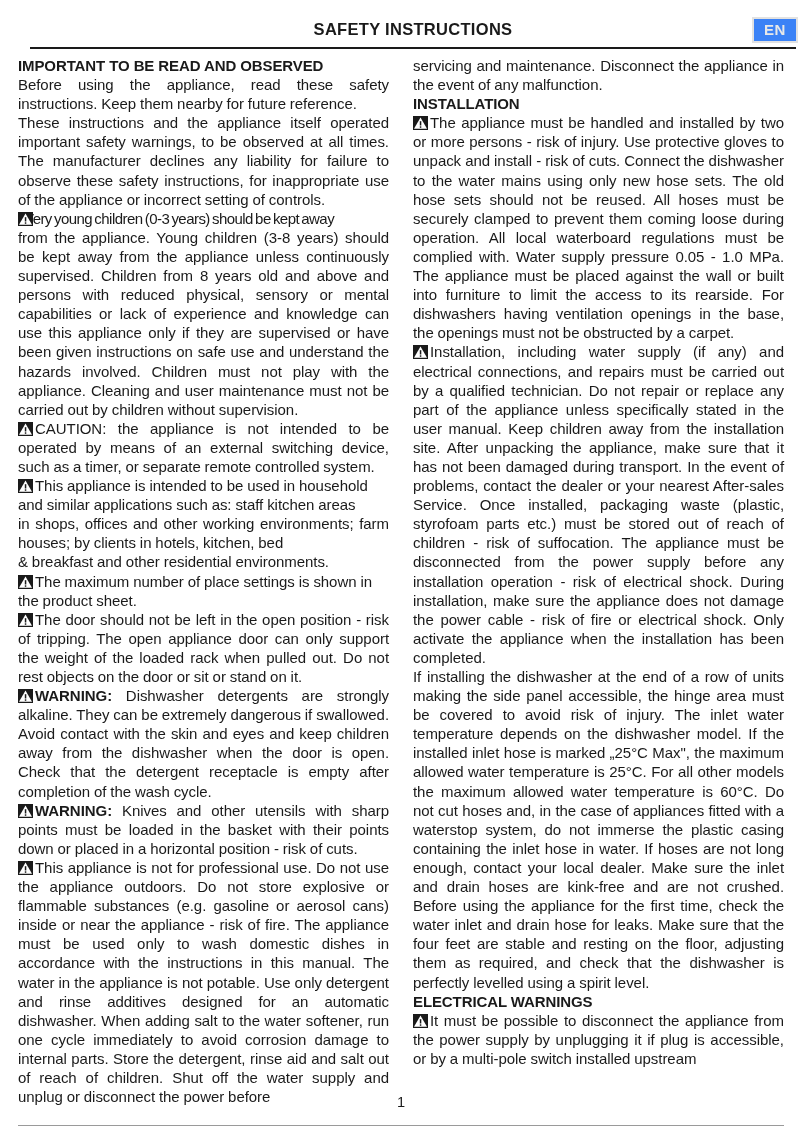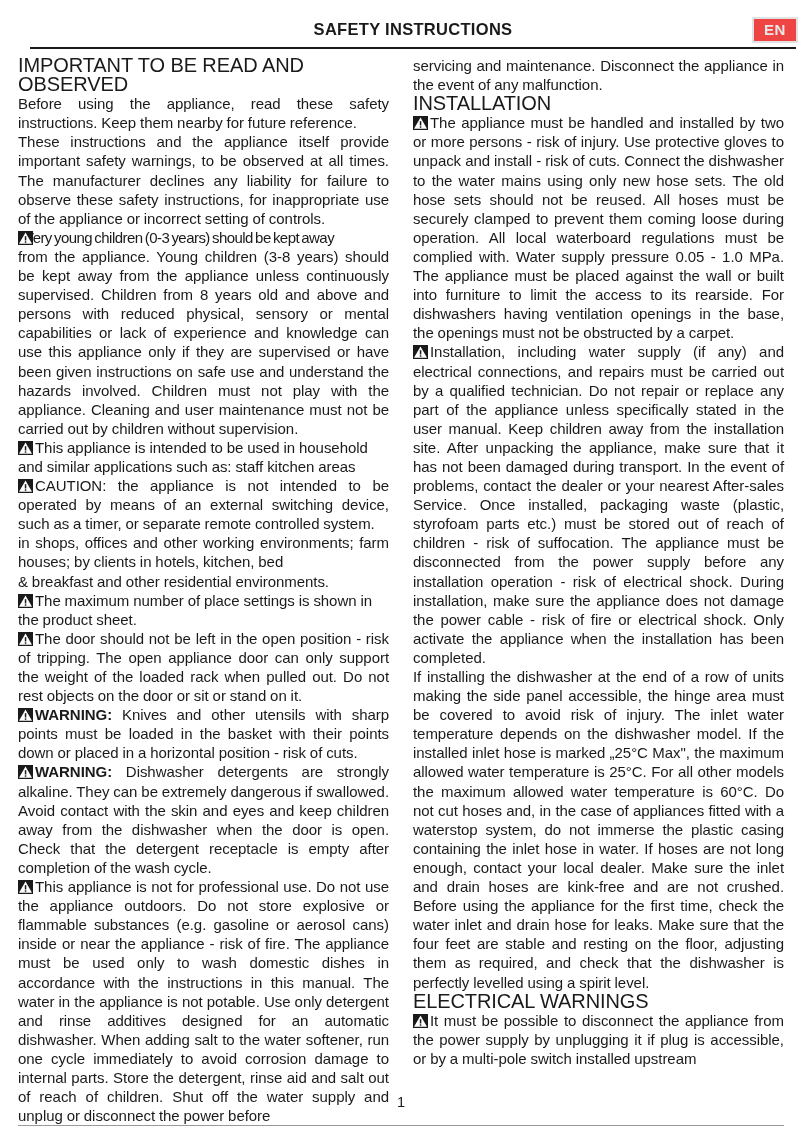--- a/index.html
+++ b/index.html
@@ -34,21 +34,21 @@
     font-weight: bold;
     letter-spacing: 0.3px;
     line-height: 18px;
   }
   .lang-badge {
     position: absolute;
     right: 16px;
     top: 17px;
     width: 46px;
     height: 26px;
-    background: #ef4444;
+    background: #3b82f6;
     border: 2px solid #e2e2e2;
     box-sizing: border-box;
     color: #e8e8e8;
     font-size: 15px;
     font-weight: bold;
     line-height: 22px;
     text-align: center;
     letter-spacing: 0.5px;
   }
   .header-rule {
@@ -70,22 +70,22 @@
     display: flex;
     gap: 24px;
   }
   .col {
     width: 371px;
     flex: 0 0 371px;
   }
 
   
   .sec-head {
-    font-size: 20px;
-    font-weight: normal;
+    font-size: 15px;
+    font-weight: bold;
     line-height: 19.1px;
     margin: 0 0 0 0;
     letter-spacing: -0.1px;
   }
   .sec-head.spaced {
   }
   p.body {
     font-size: 15px;
     line-height: 19.1px;
     margin: 0;
@@ -153,46 +153,46 @@
 </div>
 
 <div class="columns">
 
   <div class="col">
 
     <div class="sec-head">IMPORTANT TO BE READ AND OBSERVED</div>
 
     <p class="body">Before using the appliance, read these safety instructions. Keep them nearby for future reference.</p>
 
-    <p class="body">These instructions and the appliance itself provide important safety warnings, to be observed at all times. The manufacturer declines any liability for failure to observe these safety instructions, for inappropriate use of the appliance or incorrect setting of controls.</p>
+    <p class="body">These instructions and the appliance itself operated important safety warnings, to be observed at all times. The manufacturer declines any liability for failure to observe these safety instructions, for inappropriate use of the appliance or incorrect setting of controls.</p>
 
     <p class="body tight left"><span class="warn overlap"><svg viewBox="0 0 15 14">
             <rect x="0" y="0" width="15" height="14" fill="#1a1a1a"></rect>
             <polygon points="7.5,1.6 14,12.8 1,12.8" fill="#ffffff"></polygon>
             <rect x="6.8" y="5.2" width="1.5" height="4.3" fill="#1a1a1a"></rect>
             <rect x="6.8" y="10.3" width="1.5" height="1.5" fill="#1a1a1a"></rect>
           </svg></span><span>Very young children (0-3 years) should be kept away</span></p>
 
     <p class="body">from the appliance. Young children (3-8 years) should be kept away from the appliance unless continuously supervised. Children from 8 years old and above and persons with reduced physical, sensory or mental capabilities or lack of experience and knowledge can use this appliance only if they are supervised or have been given instructions on safe use and understand the hazards involved. Children must not play with the appliance. Cleaning and user maintenance must not be carried out by children without supervision.</p>
 
 
+    <p class="body"><span class="warn"><svg viewBox="0 0 15 14">
+            <rect x="0" y="0" width="15" height="14" fill="#1a1a1a"></rect>
+            <polygon points="7.5,1.6 14,12.8 1,12.8" fill="#ffffff"></polygon>
+            <rect x="6.8" y="5.2" width="1.5" height="4.3" fill="#1a1a1a"></rect>
+            <rect x="6.8" y="10.3" width="1.5" height="1.5" fill="#1a1a1a"></rect>
+          </svg></span><span>CAUTION: the appliance is not intended to be operated by means of an external switching device, such as a timer, or separate remote controlled system.</span></p>
+
     <p class="body left"><span class="warn"><svg viewBox="0 0 15 14">
             <rect x="0" y="0" width="15" height="14" fill="#1a1a1a"></rect>
             <polygon points="7.5,1.6 14,12.8 1,12.8" fill="#ffffff"></polygon>
             <rect x="6.8" y="5.2" width="1.5" height="4.3" fill="#1a1a1a"></rect>
             <rect x="6.8" y="10.3" width="1.5" height="1.5" fill="#1a1a1a"></rect>
           </svg></span><span>This appliance is intended to be used in household and similar applications such as: staff kitchen areas</span></p>
 
-    <p class="body"><span class="warn"><svg viewBox="0 0 15 14">
-            <rect x="0" y="0" width="15" height="14" fill="#1a1a1a"></rect>
-            <polygon points="7.5,1.6 14,12.8 1,12.8" fill="#ffffff"></polygon>
-            <rect x="6.8" y="5.2" width="1.5" height="4.3" fill="#1a1a1a"></rect>
-            <rect x="6.8" y="10.3" width="1.5" height="1.5" fill="#1a1a1a"></rect>
-          </svg></span><span>CAUTION: the appliance is not intended to be operated by means of an external switching device, such as a timer, or separate remote controlled system.</span></p>
-
     <p class="body">in shops, offices and other working environments; farm houses; by clients in hotels, kitchen, bed</p>
 
     <p class="body left">&amp; breakfast and other residential environments.</p>
 
     <p class="body left"><span class="warn"><svg viewBox="0 0 15 14">
             <rect x="0" y="0" width="15" height="14" fill="#1a1a1a"></rect>
             <polygon points="7.5,1.6 14,12.8 1,12.8" fill="#ffffff"></polygon>
             <rect x="6.8" y="5.2" width="1.5" height="4.3" fill="#1a1a1a"></rect>
             <rect x="6.8" y="10.3" width="1.5" height="1.5" fill="#1a1a1a"></rect>
           </svg></span><span>The maximum number of place settings is shown in the product sheet.</span></p>
@@ -202,28 +202,28 @@
             <polygon points="7.5,1.6 14,12.8 1,12.8" fill="#ffffff"></polygon>
             <rect x="6.8" y="5.2" width="1.5" height="4.3" fill="#1a1a1a"></rect>
             <rect x="6.8" y="10.3" width="1.5" height="1.5" fill="#1a1a1a"></rect>
           </svg></span><span>The door should not be left in the open position - risk of tripping. The open appliance door can only support the weight of the loaded rack when pulled out. Do not rest objects on the door or sit or stand on it.</span></p>
 
     <p class="body"><span class="warn"><svg viewBox="0 0 15 14">
             <rect x="0" y="0" width="15" height="14" fill="#1a1a1a"></rect>
             <polygon points="7.5,1.6 14,12.8 1,12.8" fill="#ffffff"></polygon>
             <rect x="6.8" y="5.2" width="1.5" height="4.3" fill="#1a1a1a"></rect>
             <rect x="6.8" y="10.3" width="1.5" height="1.5" fill="#1a1a1a"></rect>
+          </svg></span><span class="bold-lead">WARNING:</span><span> Dishwasher detergents are strongly alkaline. They can be extremely dangerous if swallowed. Avoid contact with the skin and eyes and keep children away from the dishwasher when the door is open. Check that the detergent receptacle is empty after completion of the wash cycle.</span></p>
+
+    <p class="body"><span class="warn"><svg viewBox="0 0 15 14">
+            <rect x="0" y="0" width="15" height="14" fill="#1a1a1a"></rect>
+            <polygon points="7.5,1.6 14,12.8 1,12.8" fill="#ffffff"></polygon>
+            <rect x="6.8" y="5.2" width="1.5" height="4.3" fill="#1a1a1a"></rect>
+            <rect x="6.8" y="10.3" width="1.5" height="1.5" fill="#1a1a1a"></rect>
           </svg></span><span class="bold-lead">WARNING:</span><span> Knives and other utensils with sharp points must be loaded in the basket with their points down or placed in a horizontal position - risk of cuts.</span></p>
-
-    <p class="body"><span class="warn"><svg viewBox="0 0 15 14">
-            <rect x="0" y="0" width="15" height="14" fill="#1a1a1a"></rect>
-            <polygon points="7.5,1.6 14,12.8 1,12.8" fill="#ffffff"></polygon>
-            <rect x="6.8" y="5.2" width="1.5" height="4.3" fill="#1a1a1a"></rect>
-            <rect x="6.8" y="10.3" width="1.5" height="1.5" fill="#1a1a1a"></rect>
-          </svg></span><span class="bold-lead">WARNING:</span><span> Dishwasher detergents are strongly alkaline. They can be extremely dangerous if swallowed. Avoid contact with the skin and eyes and keep children away from the dishwasher when the door is open. Check that the detergent receptacle is empty after completion of the wash cycle.</span></p>
 
     <p class="body"><span class="warn"><svg viewBox="0 0 15 14">
             <rect x="0" y="0" width="15" height="14" fill="#1a1a1a"></rect>
             <polygon points="7.5,1.6 14,12.8 1,12.8" fill="#ffffff"></polygon>
             <rect x="6.8" y="5.2" width="1.5" height="4.3" fill="#1a1a1a"></rect>
             <rect x="6.8" y="10.3" width="1.5" height="1.5" fill="#1a1a1a"></rect>
           </svg></span><span>This appliance is not for professional use. Do not use the appliance outdoors. Do not store explosive or flammable substances (e.g. gasoline or aerosol cans) inside or near the appliance - risk of fire. The appliance must be used only to wash domestic dishes in accordance with the instructions in this manual. The water in the appliance is not potable. Use only detergent and rinse additives designed for an automatic dishwasher. When adding salt to the water softener, run one cycle immediately to avoid corrosion damage to internal parts. Store the detergent, rinse aid and salt out of reach of children. Shut off the water supply and unplug or disconnect the power before</span></p>
 
   </div>
 

